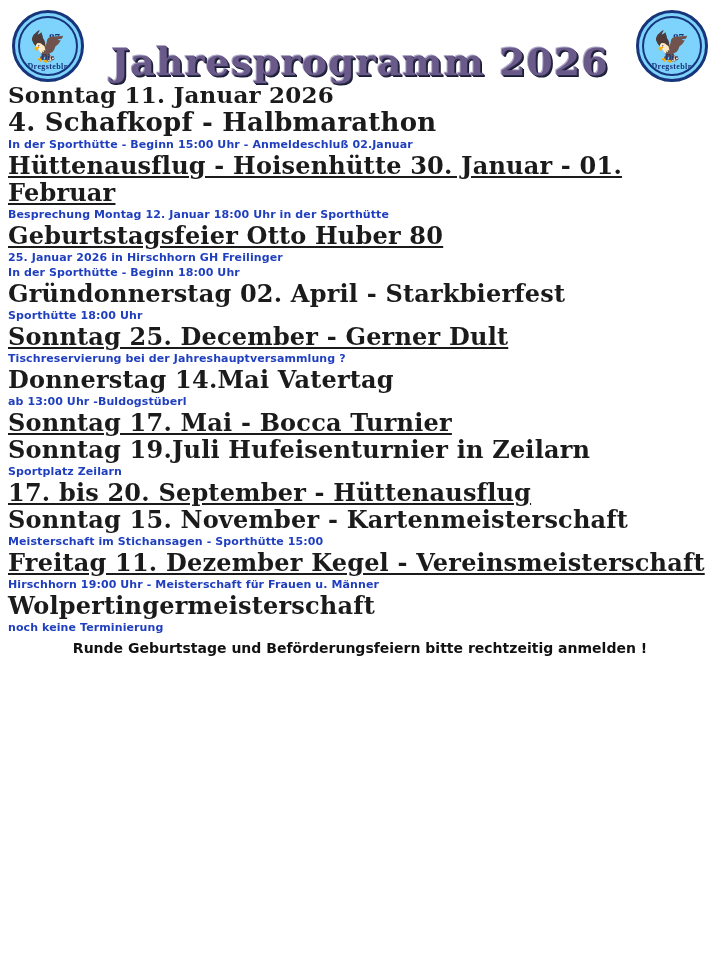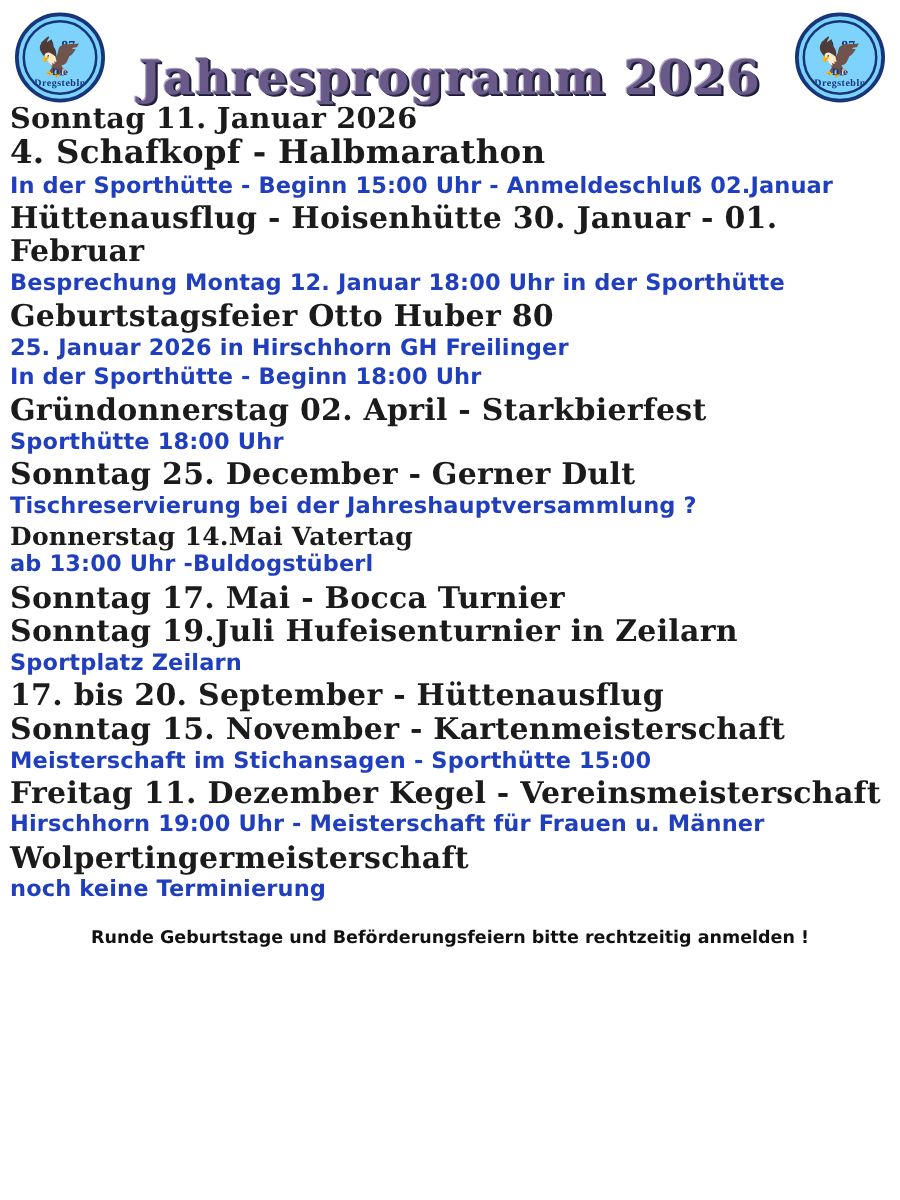--- a/index.html
+++ b/index.html
@@ -102,38 +102,39 @@
   }
   .line-date {
     font-family: "DejaVu Serif", serif;
     font-weight: bold;
     color: #1b1b1b;
     line-height: 1.12;
     letter-spacing: 0.2px;
     margin: 0;
   }
   .line-date.u {
+    text-decoration: underline;
     text-underline-offset: 2px;
   }
   .line-sub {
     font-family: "DejaVu Sans", sans-serif;
     font-weight: bold;
     color: #1f3fbf;
-    font-size: 18px;
+    font-size: 11px;
     line-height: 1.2;
     margin: 1px 0 2px 0;
     letter-spacing: 0.1px;
   }
   .footer-note {
     text-align: center;
     font-family: "DejaVu Sans", sans-serif;
     font-weight: bold;
     color: #111111;
     font-size: 14px;
-    margin-top: 20px;
+    margin-top: 6px;
   }
 </style>
 </head>
 <body>
 
 <div class="page">
 
   <div class="header">
 
     <div class="logo left">
@@ -178,21 +179,21 @@
       </div>
       <div class="entry">
         <div class="line-date" style="font-size: 24px;">Gründonnerstag 02. April - Starkbierfest</div>
         <div class="line-sub">Sporthütte 18:00  Uhr</div>
       </div>
       <div class="entry">
         <div class="line-date u" style="font-size: 24px;">Sonntag  25. December - Gerner Dult</div>
         <div class="line-sub">Tischreservierung bei der Jahreshauptversammlung ?</div>
       </div>
       <div class="entry">
-        <div class="line-date" style="font-size: 20px;">Donnerstag 14.Mai Vatertag</div>
+        <div class="line-date" style="font-size: 24px;">Donnerstag 14.Mai Vatertag</div>
         <div class="line-sub">ab 13:00 Uhr -Buldogstüberl</div>
       </div>
       <div class="entry">
         <div class="line-date u" style="font-size: 24px;">Sonntag 17. Mai - Bocca  Turnier</div>
       </div>
       <div class="entry">
         <div class="line-date" style="font-size: 24px;">Sonntag 19.Juli Hufeisenturnier in Zeilarn</div>
         <div class="line-sub">Sportplatz Zeilarn</div>
       </div>
       <div class="entry">

